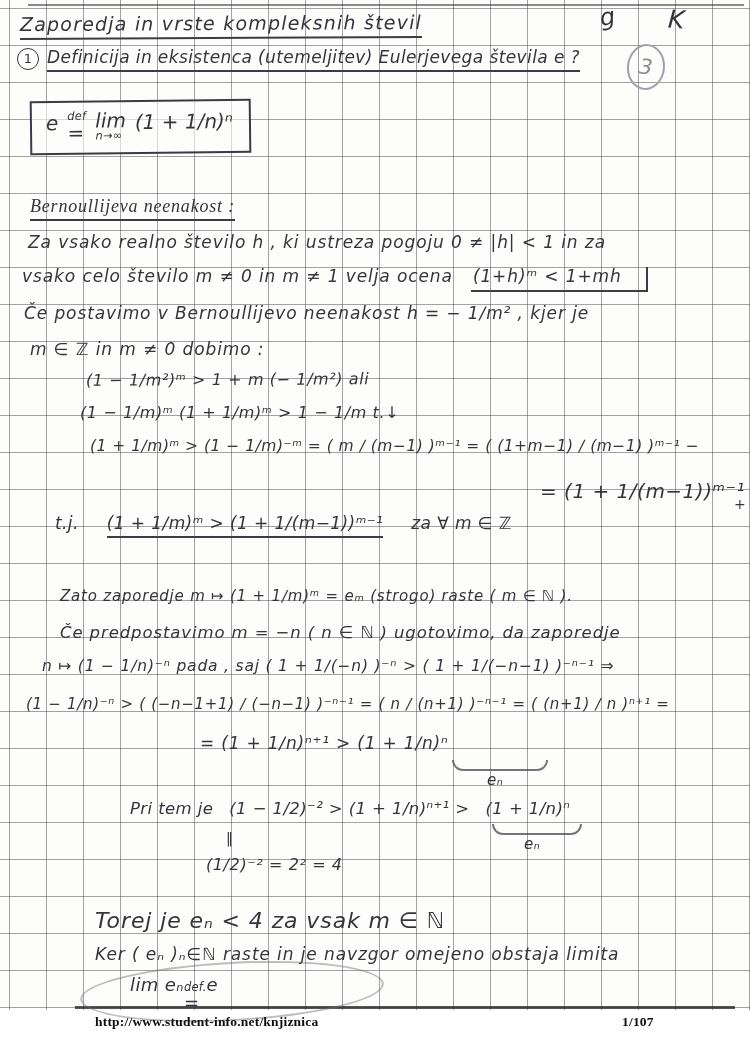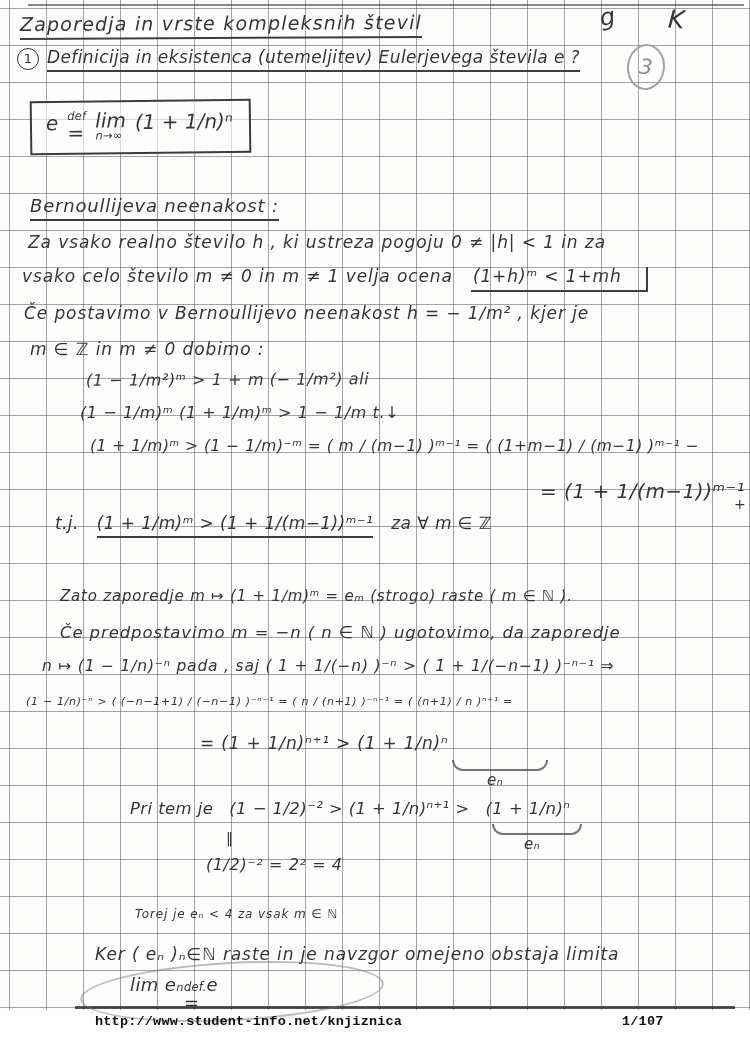--- a/index.html
+++ b/index.html
@@ -23,21 +23,21 @@
   .defbox{position:absolute;border:2.5px solid #3b3c43;transform:rotate(-.7deg);
           padding:8px 16px 10px 14px;display:flex;align-items:flex-start;gap:9px;
           font-size:20px;font-style:italic;color:#34353c;background:rgba(253,253,252,.6);}
   .stack{display:inline-flex;flex-direction:column;align-items:flex-start;line-height:1;}
   .tiny{font-size:11.5px;letter-spacing:.2px;}
   .ubrace{position:absolute;height:9px;border:2px solid rgba(70,71,80,.75);border-top:none;
           border-radius:0 0 11px 11px;}
   .ellipse{position:absolute;border:2px solid rgba(108,108,116,.45);border-radius:50%;
            transform:rotate(-3deg);}
   .scanline{position:absolute;background:#2c2c30;}
-  .footer-text{position:absolute;font-family:Liberation Mono, monospace;font-weight:bold;
+  .footer-text{position:absolute;font-family:Liberation Serif, serif;font-weight:bold;
                font-size:13.5px;color:#0e0e10;letter-spacing:.2px;}
 </style>
 </head>
 <body>
 
 <div class="paper">
 
   <div class="scanline" style="left:28px;top:4px;width:716px;height:2px;opacity:.55;"></div>
   <div class="scanline" style="left:75px;top:1006px;width:660px;height:3px;opacity:.8;"></div>
 
@@ -58,59 +58,59 @@
       <span class="tiny">def</span>
       <span>=</span>
     </span>
     <span class="stack">
       <span>lim</span>
       <span class="tiny">n→∞</span>
     </span>
     <span>(1 + 1∕n)ⁿ</span>
   </div>
 
-  <div class="hw u" style="left:30px;top:196px;font-size:18px;letter-spacing:.8px;">Bernoullijeva neenakost :</div>
+  <div class="hw u" style="left:30px;top:196px;font-size:18px;letter-spacing:.8px;font-family:Liberation Serif, serif;">Bernoullijeva neenakost :</div>
   <div class="hw" style="left:28px;top:233px;font-size:17px;letter-spacing:.9px;">Za vsako realno število h , ki ustreza pogoju 0 ≠ |h| &lt; 1 in za</div>
   <div class="hw row" style="left:22px;top:267px;font-size:17px;gap:18px;letter-spacing:.9px;">
     <span>vsako celo število m ≠ 0 in m ≠ 1 velja ocena</span>
     <span class="halfbox">(1+h)ᵐ &lt; 1+mh</span>
   </div>
   <div class="hw" style="left:24px;top:304px;font-size:17px;letter-spacing:.9px;">Če postavimo v Bernoullijevo neenakost h = − 1∕m² , kjer je</div>
   <div class="hw" style="left:30px;top:340px;font-size:17px;letter-spacing:.9px;">m ∈ ℤ in m ≠ 0 dobimo :</div>
 
   <div class="hw" style="left:86px;top:371px;font-size:16px;letter-spacing:.6px;transform:rotate(-.3deg);">(1 − 1∕m²)ᵐ &gt; 1 + m (− 1∕m²)    ali</div>
   <div class="hw" style="left:80px;top:404px;font-size:16px;letter-spacing:.6px;">(1 − 1∕m)ᵐ (1 + 1∕m)ᵐ &gt; 1 − 1∕m     t.↓</div>
   <div class="hw" style="left:90px;top:438px;font-size:15.5px;letter-spacing:.5px;">(1 + 1∕m)ᵐ &gt; (1 − 1∕m)⁻ᵐ = ( m ∕ (m−1) )ᵐ⁻¹ = ( (1+m−1) ∕ (m−1) )ᵐ⁻¹ −</div>
   <div class="hw" style="left:540px;top:480px;font-size:20px;letter-spacing:.5px;">= (1 + 1∕(m−1))ᵐ⁻¹</div>
   <div class="hw" style="left:734px;top:496px;font-size:14px;">+</div>
-  <div class="hw row" style="left:55px;top:514px;font-size:17px;gap:18px;">
+  <div class="hw row" style="left:55px;top:514px;font-size:17px;gap:28px;">
     <span>t.j.</span>
     <span class="u" style="border-bottom-width:2.5px;">(1 + 1∕m)ᵐ &gt; (1 + 1∕(m−1))ᵐ⁻¹</span>
     <span>za ∀ m ∈ ℤ</span>
   </div>
 
   <div class="hw" style="left:60px;top:588px;font-size:15px;letter-spacing:.8px;">Zato zaporedje  m ↦ (1 + 1∕m)ᵐ = eₘ  (strogo) raste ( m ∈ ℕ ).</div>
   <div class="hw" style="left:60px;top:624px;font-size:16.5px;letter-spacing:.9px;">Če predpostavimo m = −n ( n ∈ ℕ ) ugotovimo, da zaporedje</div>
   <div class="hw" style="left:42px;top:658px;font-size:15.5px;letter-spacing:.8px;">n ↦ (1 − 1∕n)⁻ⁿ pada , saj ( 1 + 1∕(−n) )⁻ⁿ &gt; ( 1 + 1∕(−n−1) )⁻ⁿ⁻¹ ⇒</div>
-  <div class="hw" style="left:26px;top:696px;font-size:11px;letter-spacing:.7px;">(1 − 1∕n)⁻ⁿ &gt; ( (−n−1+1) ∕ (−n−1) )⁻ⁿ⁻¹ = ( n ∕ (n+1) )⁻ⁿ⁻¹ = ( (n+1) ∕ n )ⁿ⁺¹ =</div>
+  <div class="hw" style="left:26px;top:696px;font-size:15px;letter-spacing:.7px;">(1 − 1∕n)⁻ⁿ &gt; ( (−n−1+1) ∕ (−n−1) )⁻ⁿ⁻¹ = ( n ∕ (n+1) )⁻ⁿ⁻¹ = ( (n+1) ∕ n )ⁿ⁺¹ =</div>
   <div class="hw" style="left:200px;top:734px;font-size:17px;letter-spacing:.8px;">= (1 + 1∕n)ⁿ⁺¹ &gt; (1 + 1∕n)ⁿ</div>
   <div class="ubrace" style="left:452px;top:760px;width:92px;"></div>
   <div class="hw" style="left:487px;top:772px;font-size:15px;">eₙ</div>
 
   <div class="hw row" style="left:130px;top:800px;font-size:16.5px;gap:16px;align-items:flex-end;">
     <span>Pri tem je</span>
     <span>(1 − 1∕2)⁻² &gt; (1 + 1∕n)ⁿ⁺¹ &gt;</span>
     <span>(1 + 1∕n)ⁿ</span>
   </div>
   <div class="ubrace" style="left:492px;top:824px;width:86px;"></div>
   <div class="hw" style="left:524px;top:836px;font-size:15px;">eₙ</div>
   <div class="hw" style="left:226px;top:830px;font-size:14px;">‖</div>
   <div class="hw" style="left:206px;top:856px;font-size:16px;letter-spacing:.6px;">(1∕2)⁻² = 2² = 4</div>
 
-  <div class="hw" style="left:95px;top:908px;font-size:12px;letter-spacing:.9px;margin-left:40px;">Torej je  eₙ &lt; 4  za vsak  m ∈ ℕ</div>
+  <div class="hw" style="left:95px;top:908px;font-size:22px;letter-spacing:.9px;">Torej je  eₙ &lt; 4  za vsak  m ∈ ℕ</div>
   <div class="hw" style="left:95px;top:945px;font-size:17px;letter-spacing:.9px;">Ker  ( eₙ )ₙ∈ℕ  raste in je navzgor omejeno obstaja limita</div>
   <div class="ellipse" style="left:80px;top:962px;width:300px;height:55px;"></div>
   <div class="hw row" style="left:130px;top:975px;font-size:18px;">
     <span>lim eₙ</span>
     <span class="stack">
       <span class="tiny">def.</span>
       <span>=</span>
     </span>
     <span>e</span>
   </div>

